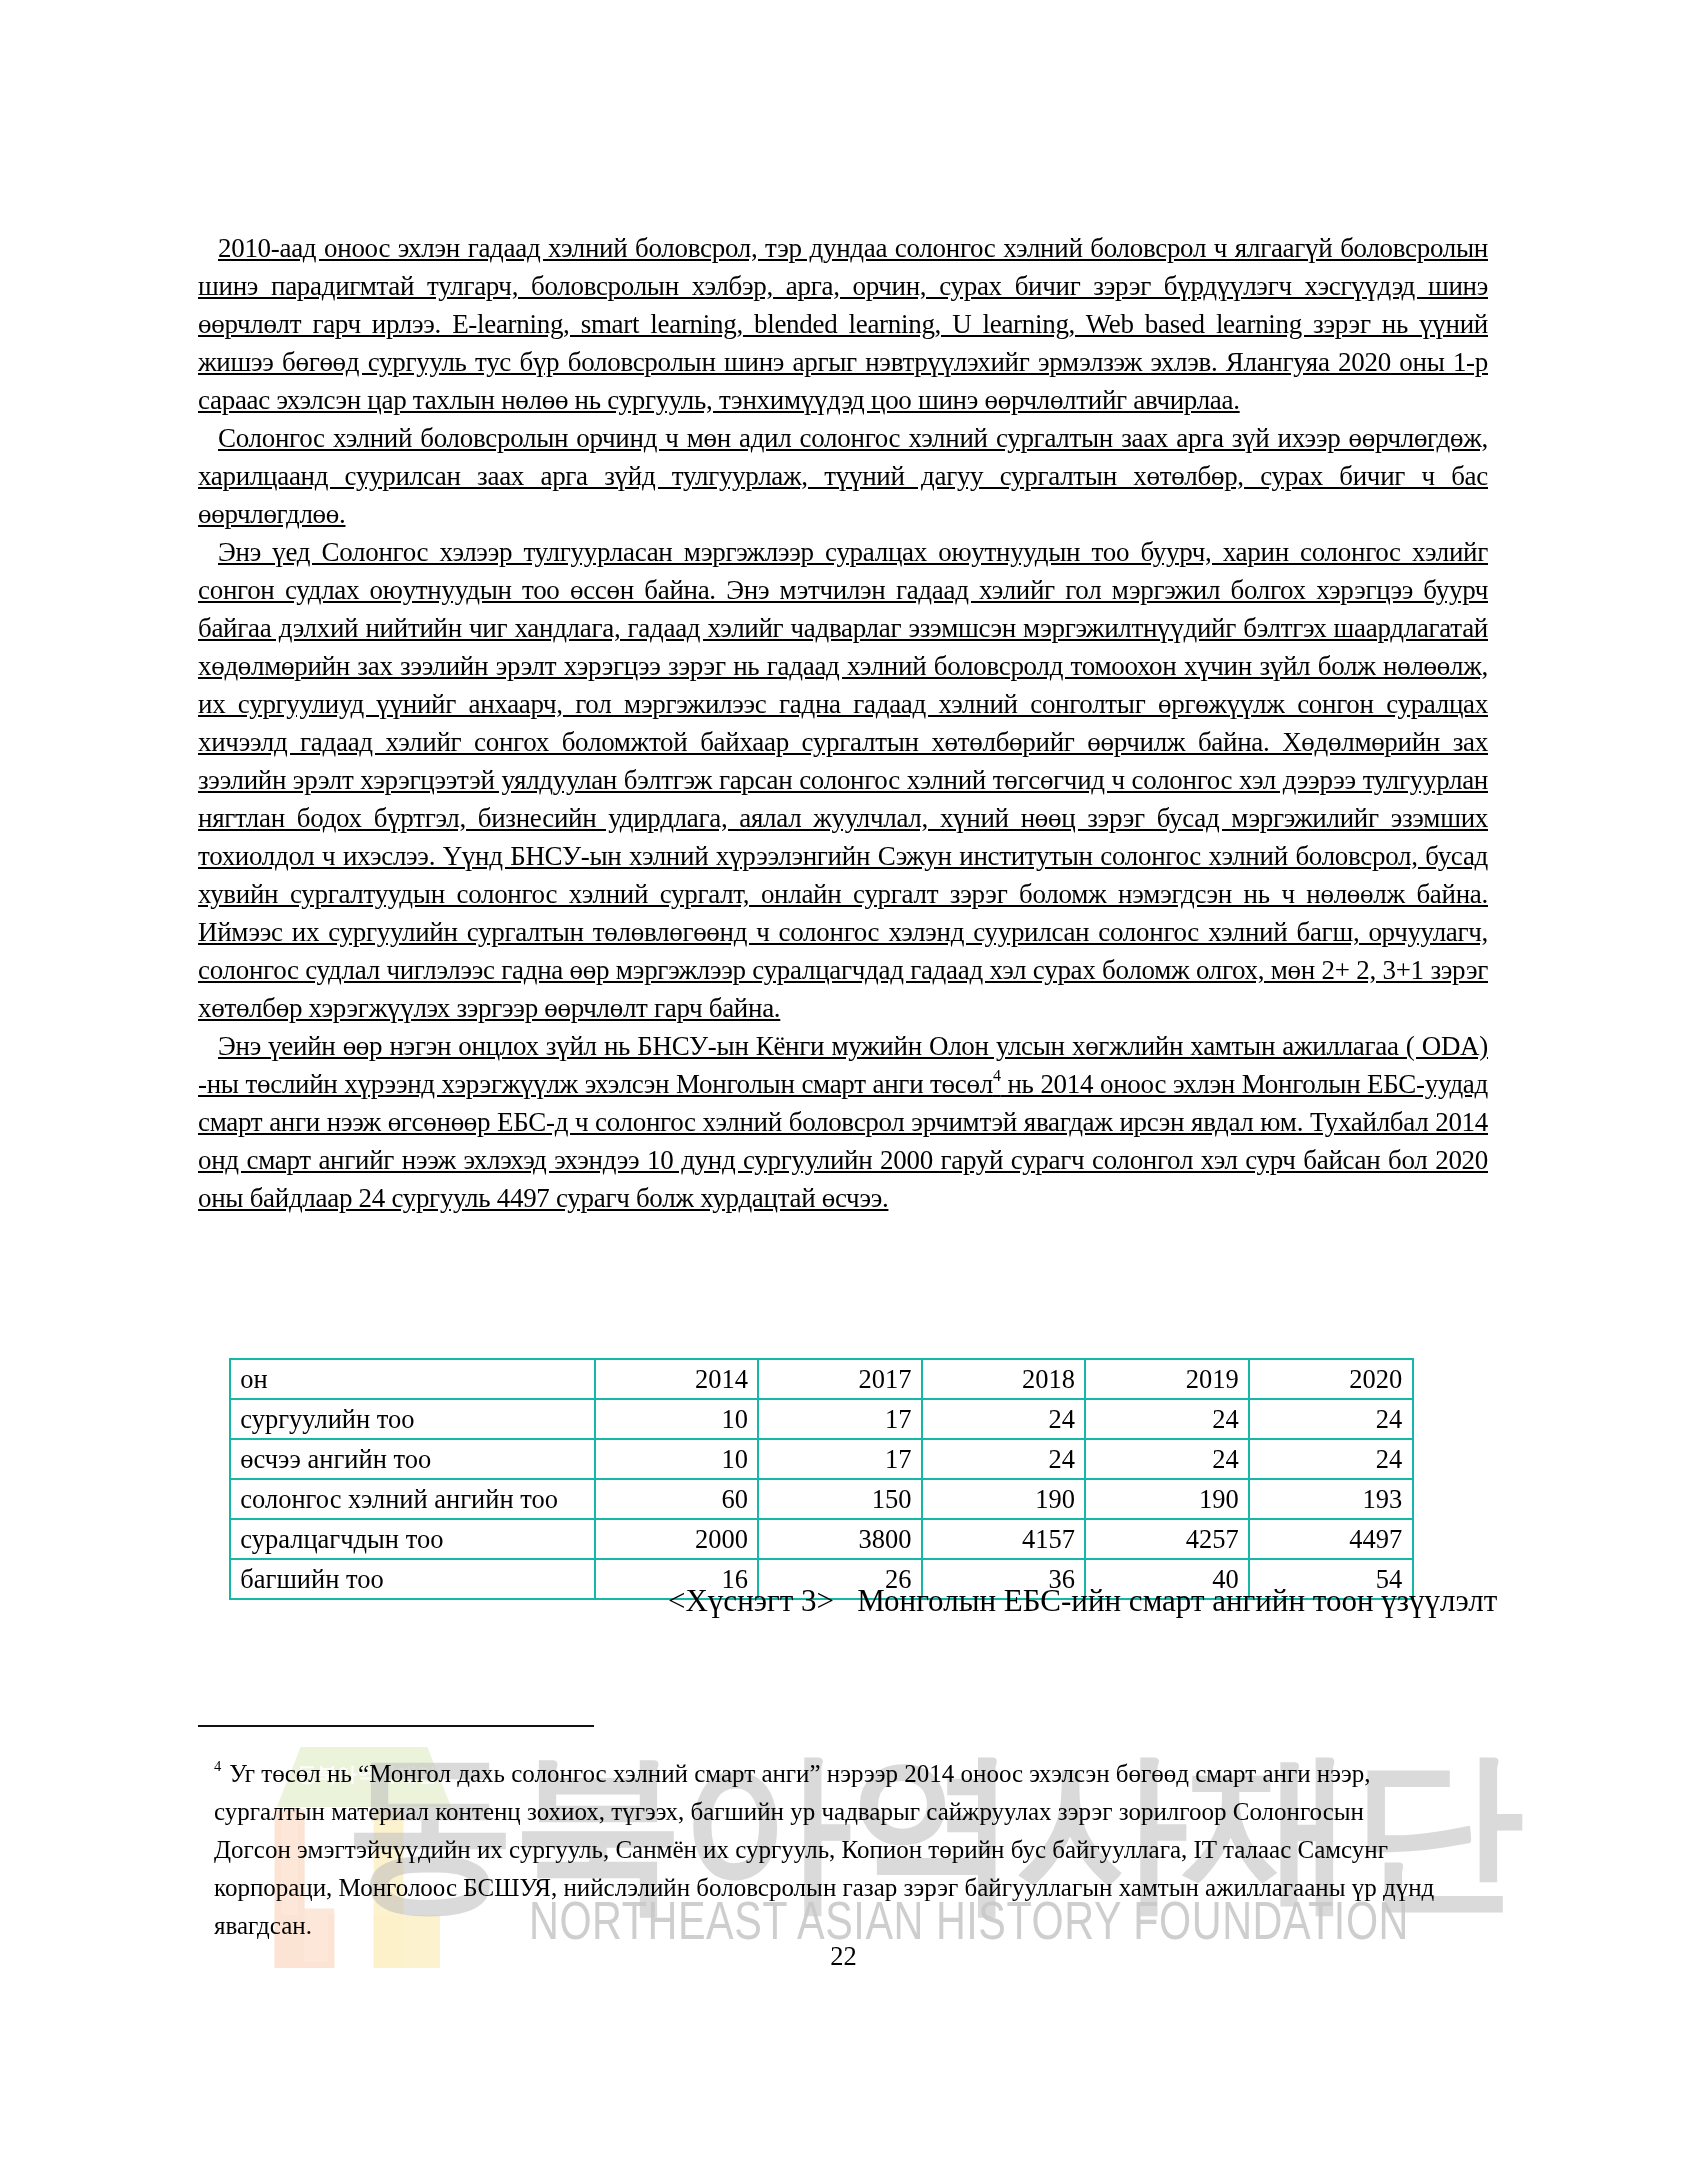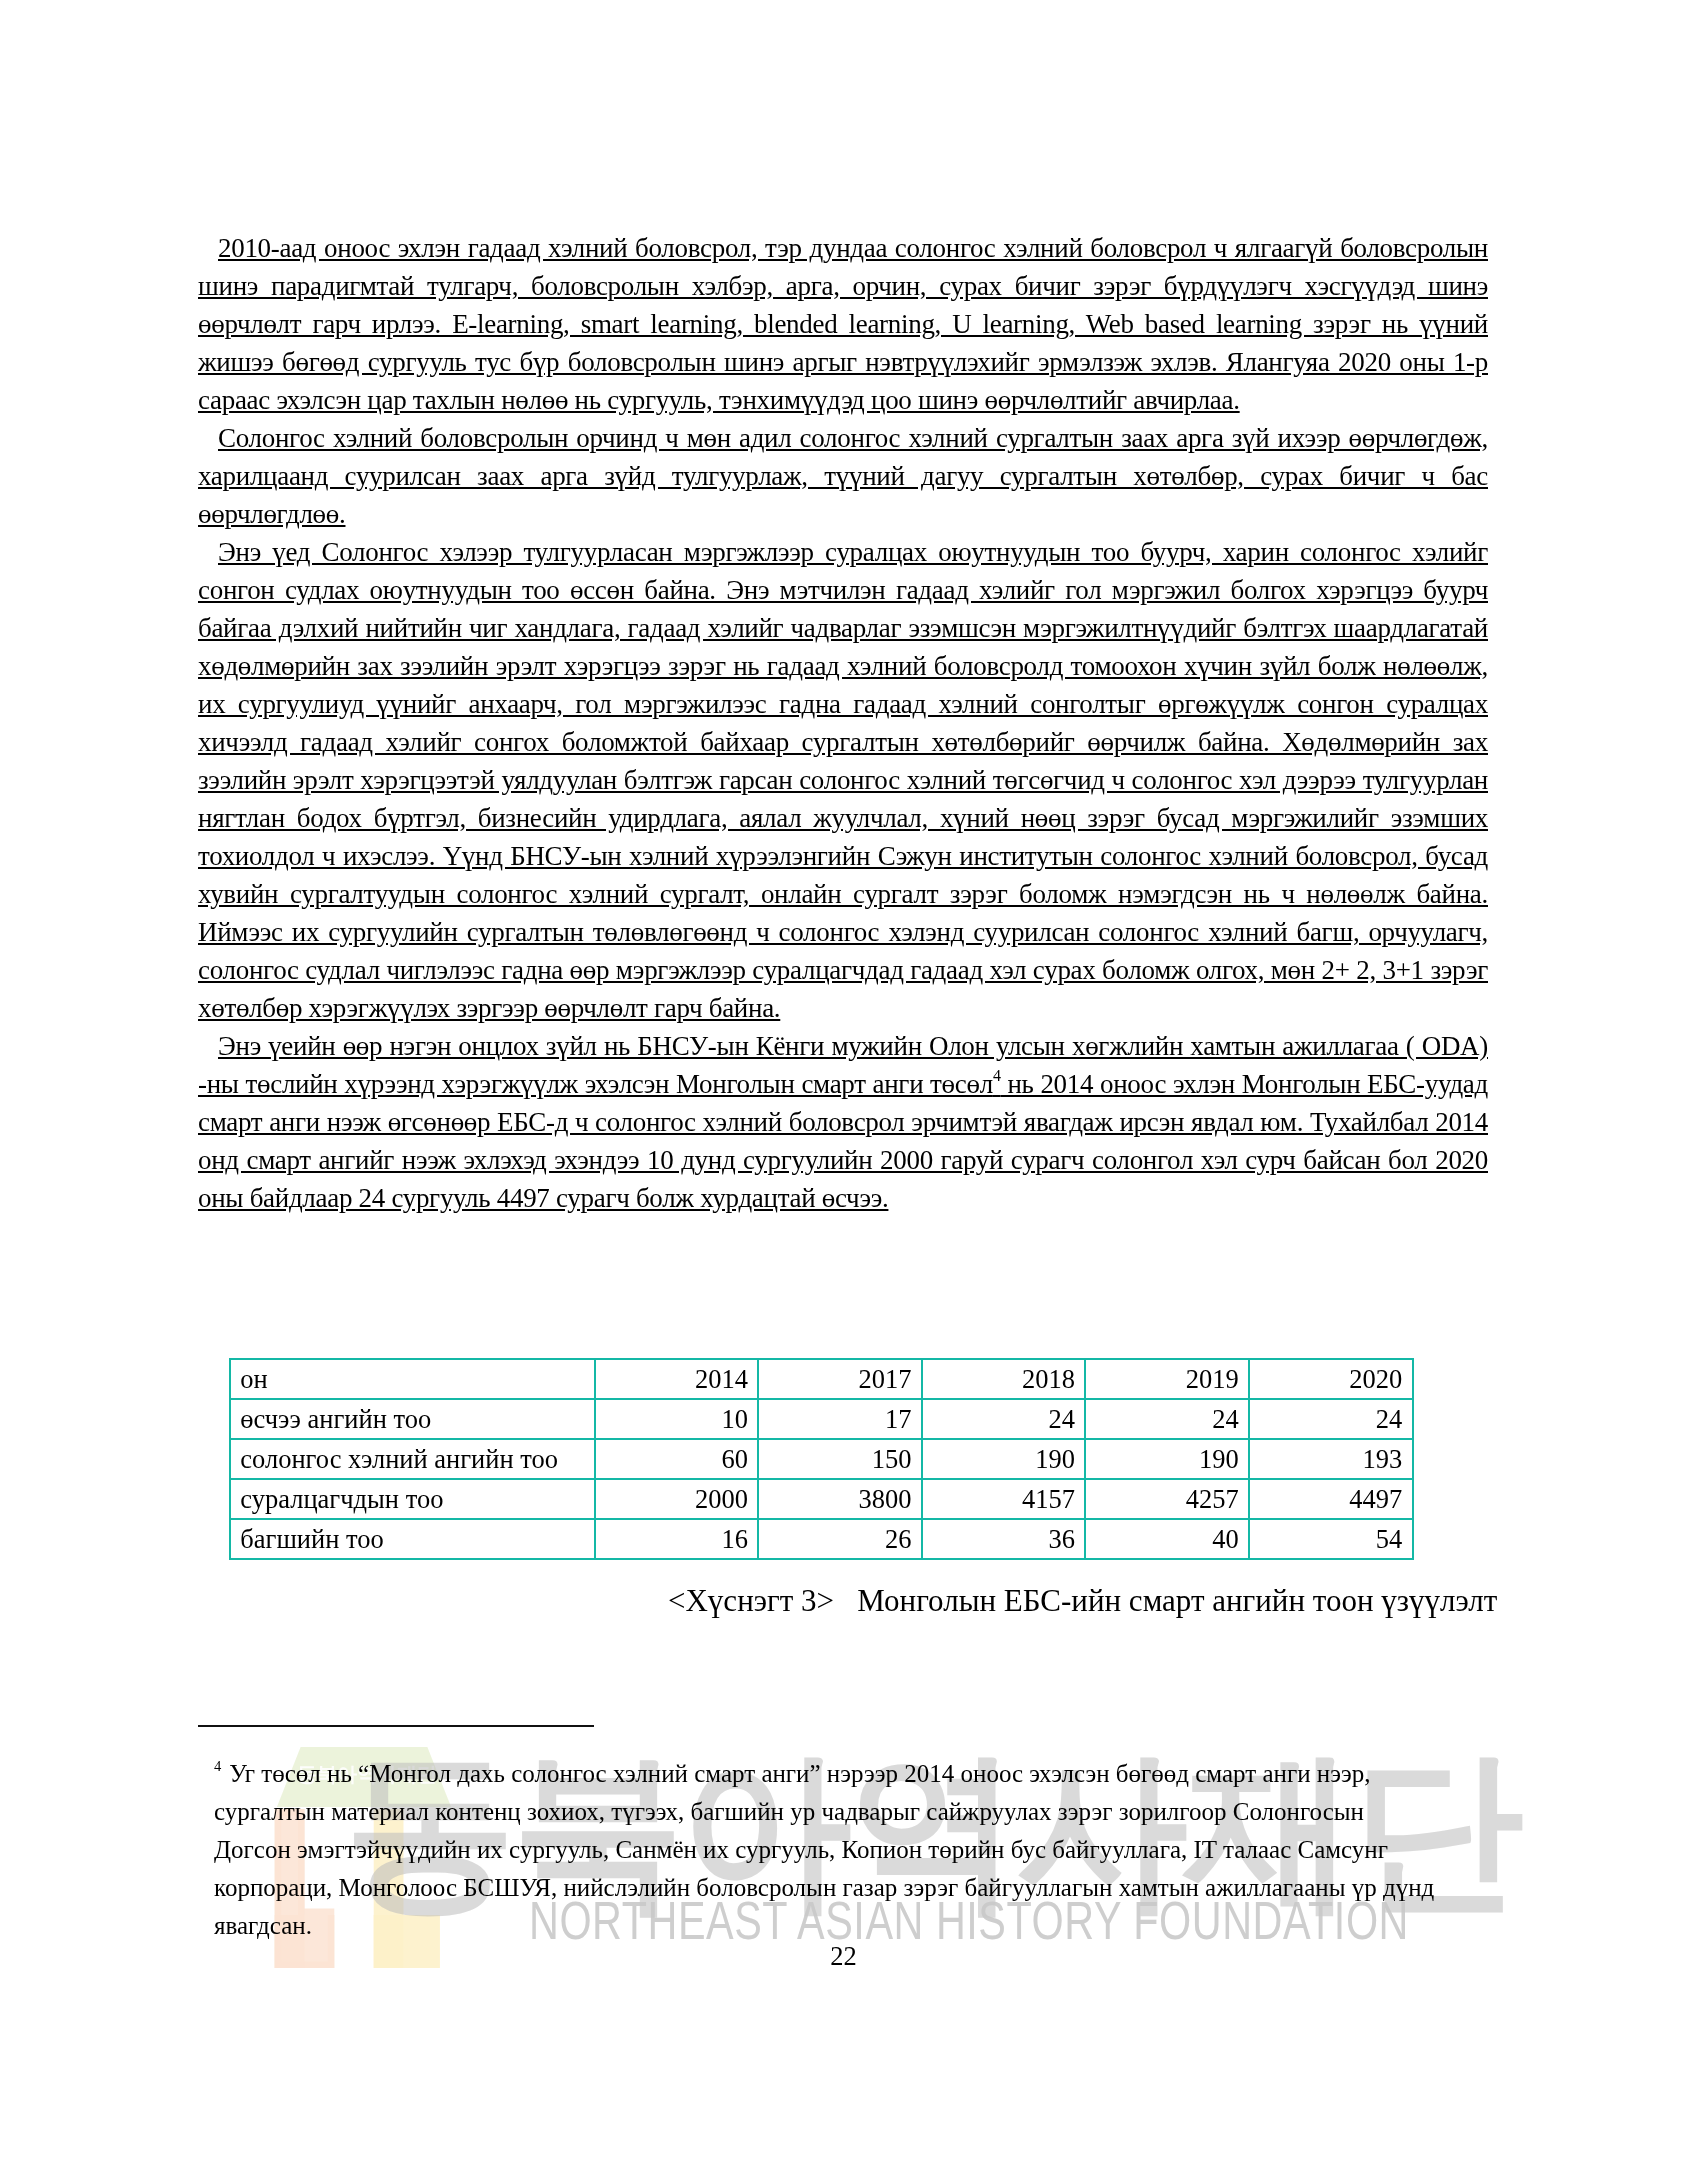--- a/index.html
+++ b/index.html
@@ -77,20 +77,28 @@
     <tbody id="tbl-body">
       <tr>
         <td class="label">он</td>
         <td class="num">2014</td>
         <td class="num">2017</td>
         <td class="num">2018</td>
         <td class="num">2019</td>
         <td class="num">2020</td>
       </tr>
       <tr>
+        <td class="label">сургуулийн тоо</td>
+        <td class="num">10</td>
+        <td class="num">17</td>
+        <td class="num">24</td>
+        <td class="num">24</td>
+        <td class="num">24</td>
+      </tr>
+      <tr>
         <td class="label">өсчээ ангийн тоо</td>
         <td class="num">10</td>
         <td class="num">17</td>
         <td class="num">24</td>
         <td class="num">24</td>
         <td class="num">24</td>
       </tr>
       <tr>
         <td class="label">солонгос хэлний ангийн тоо</td>
         <td class="num">60</td>

